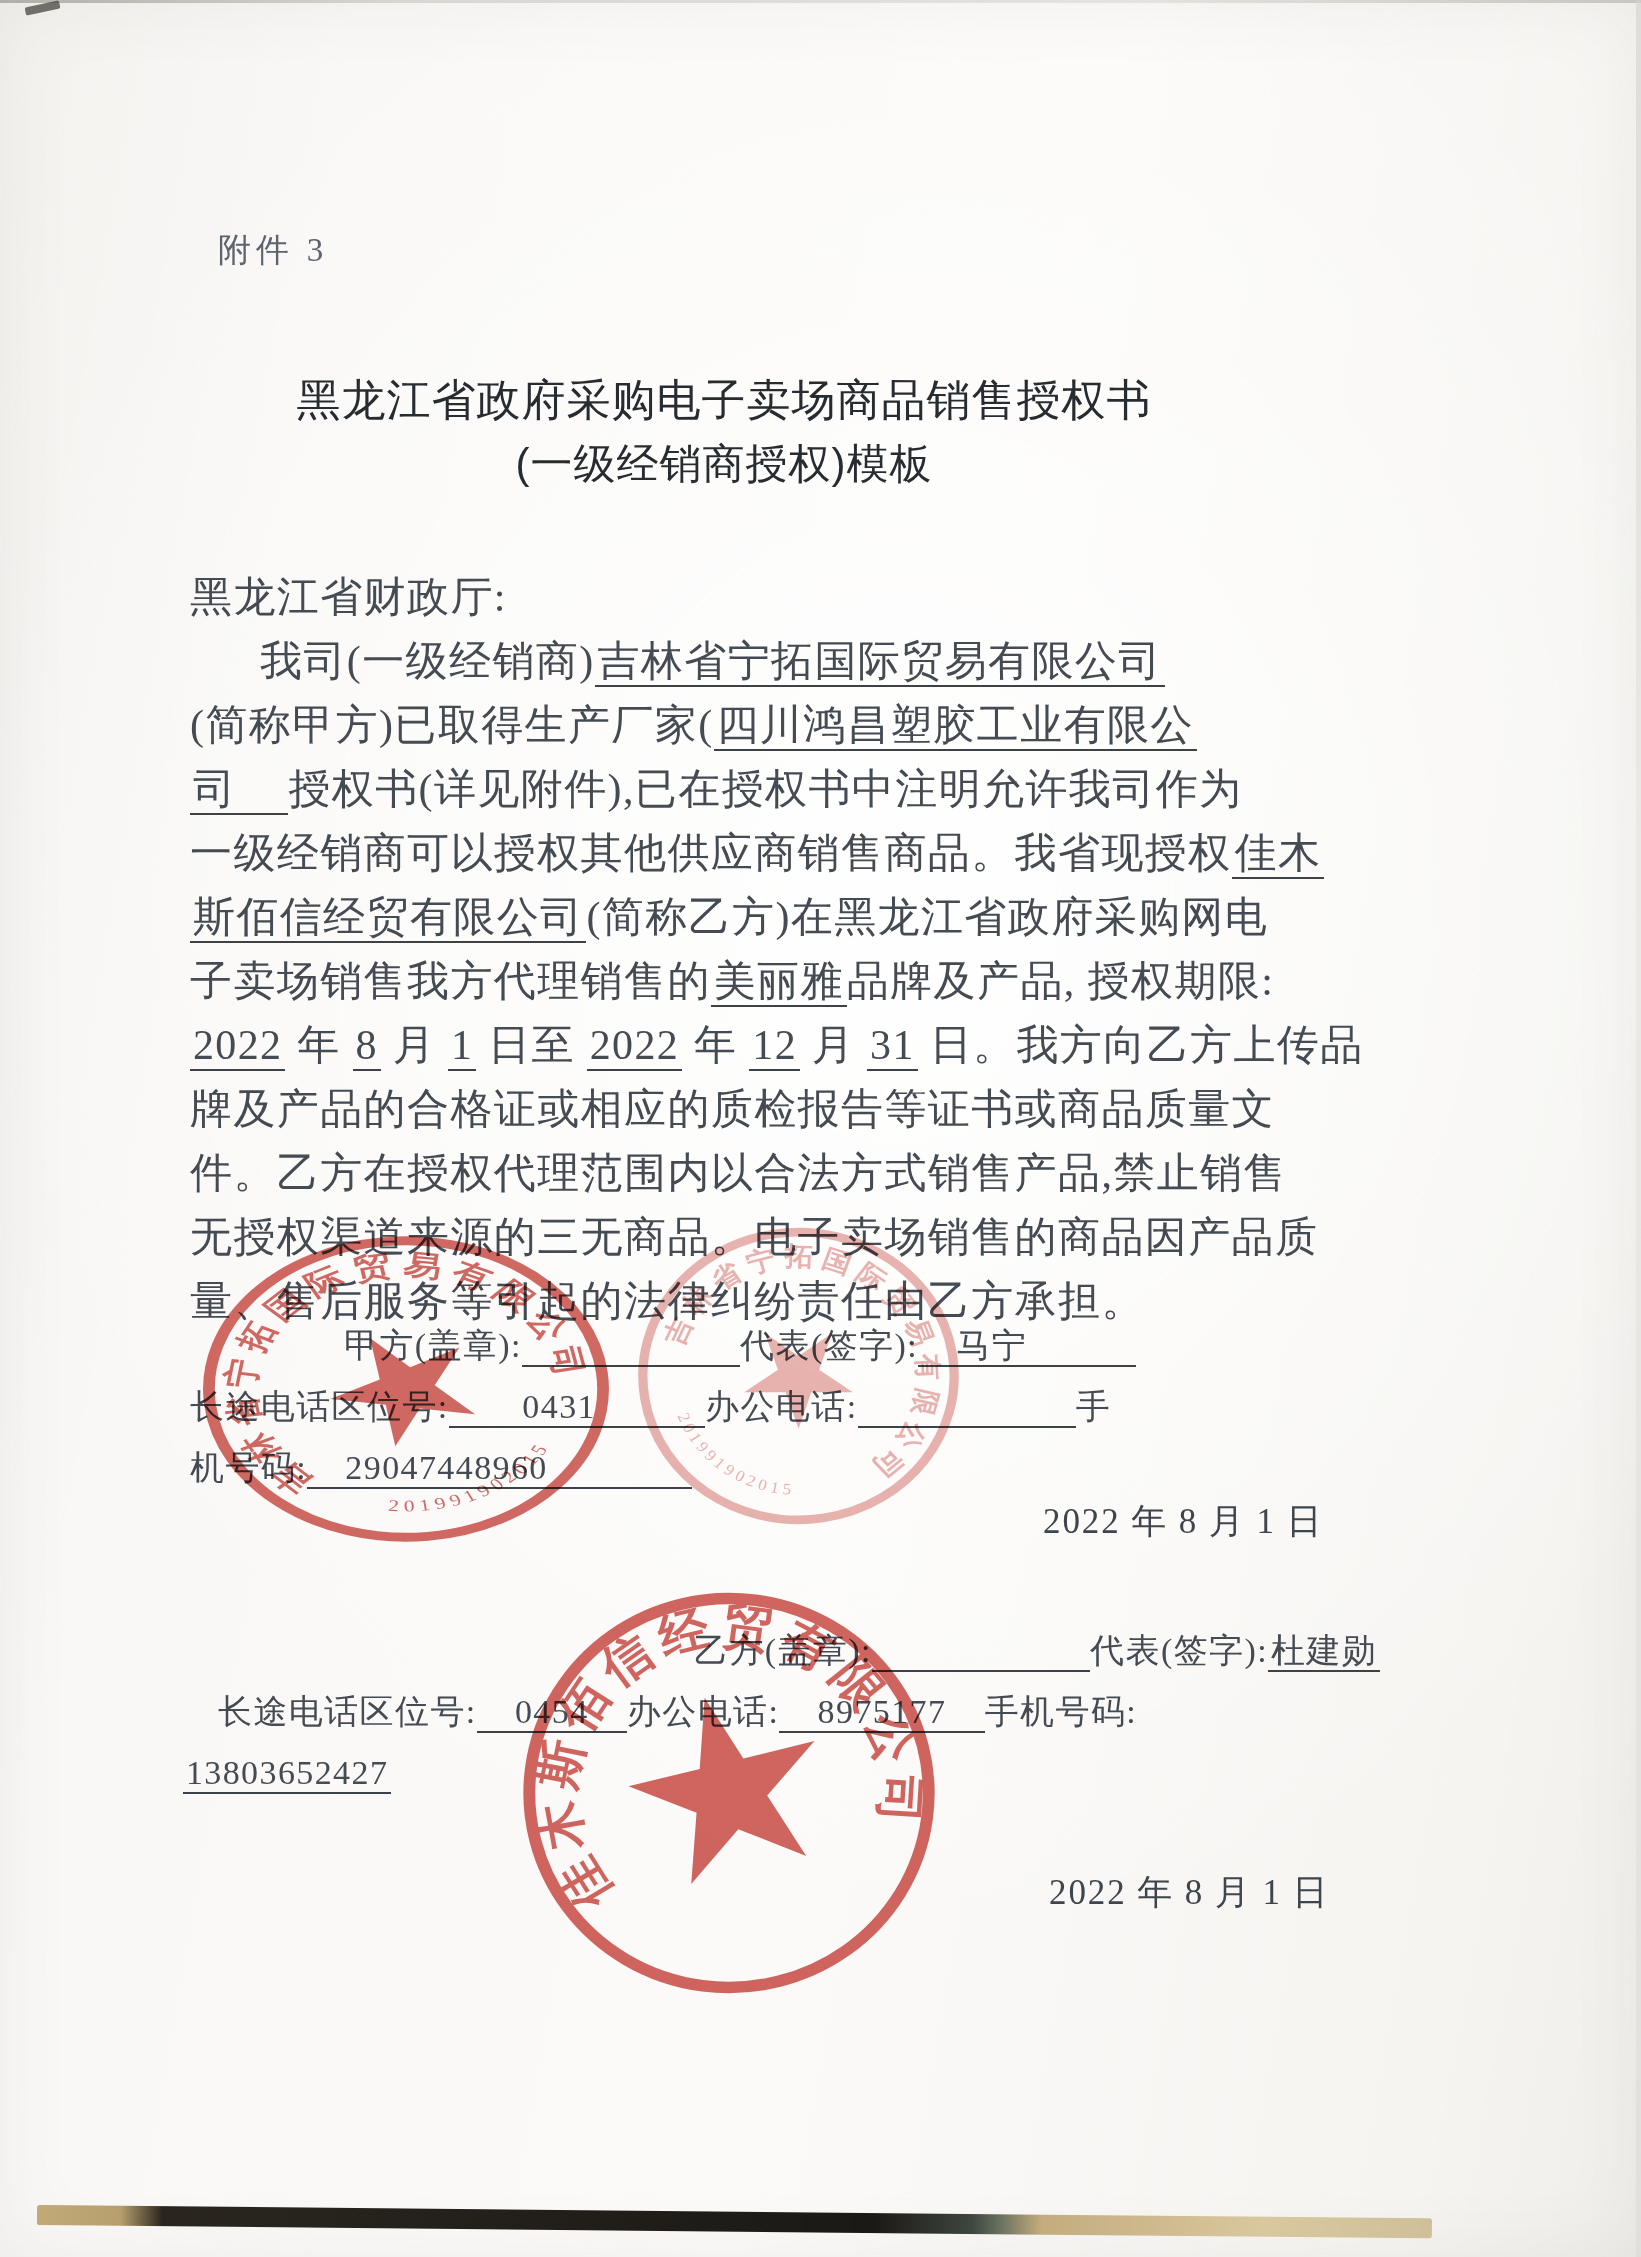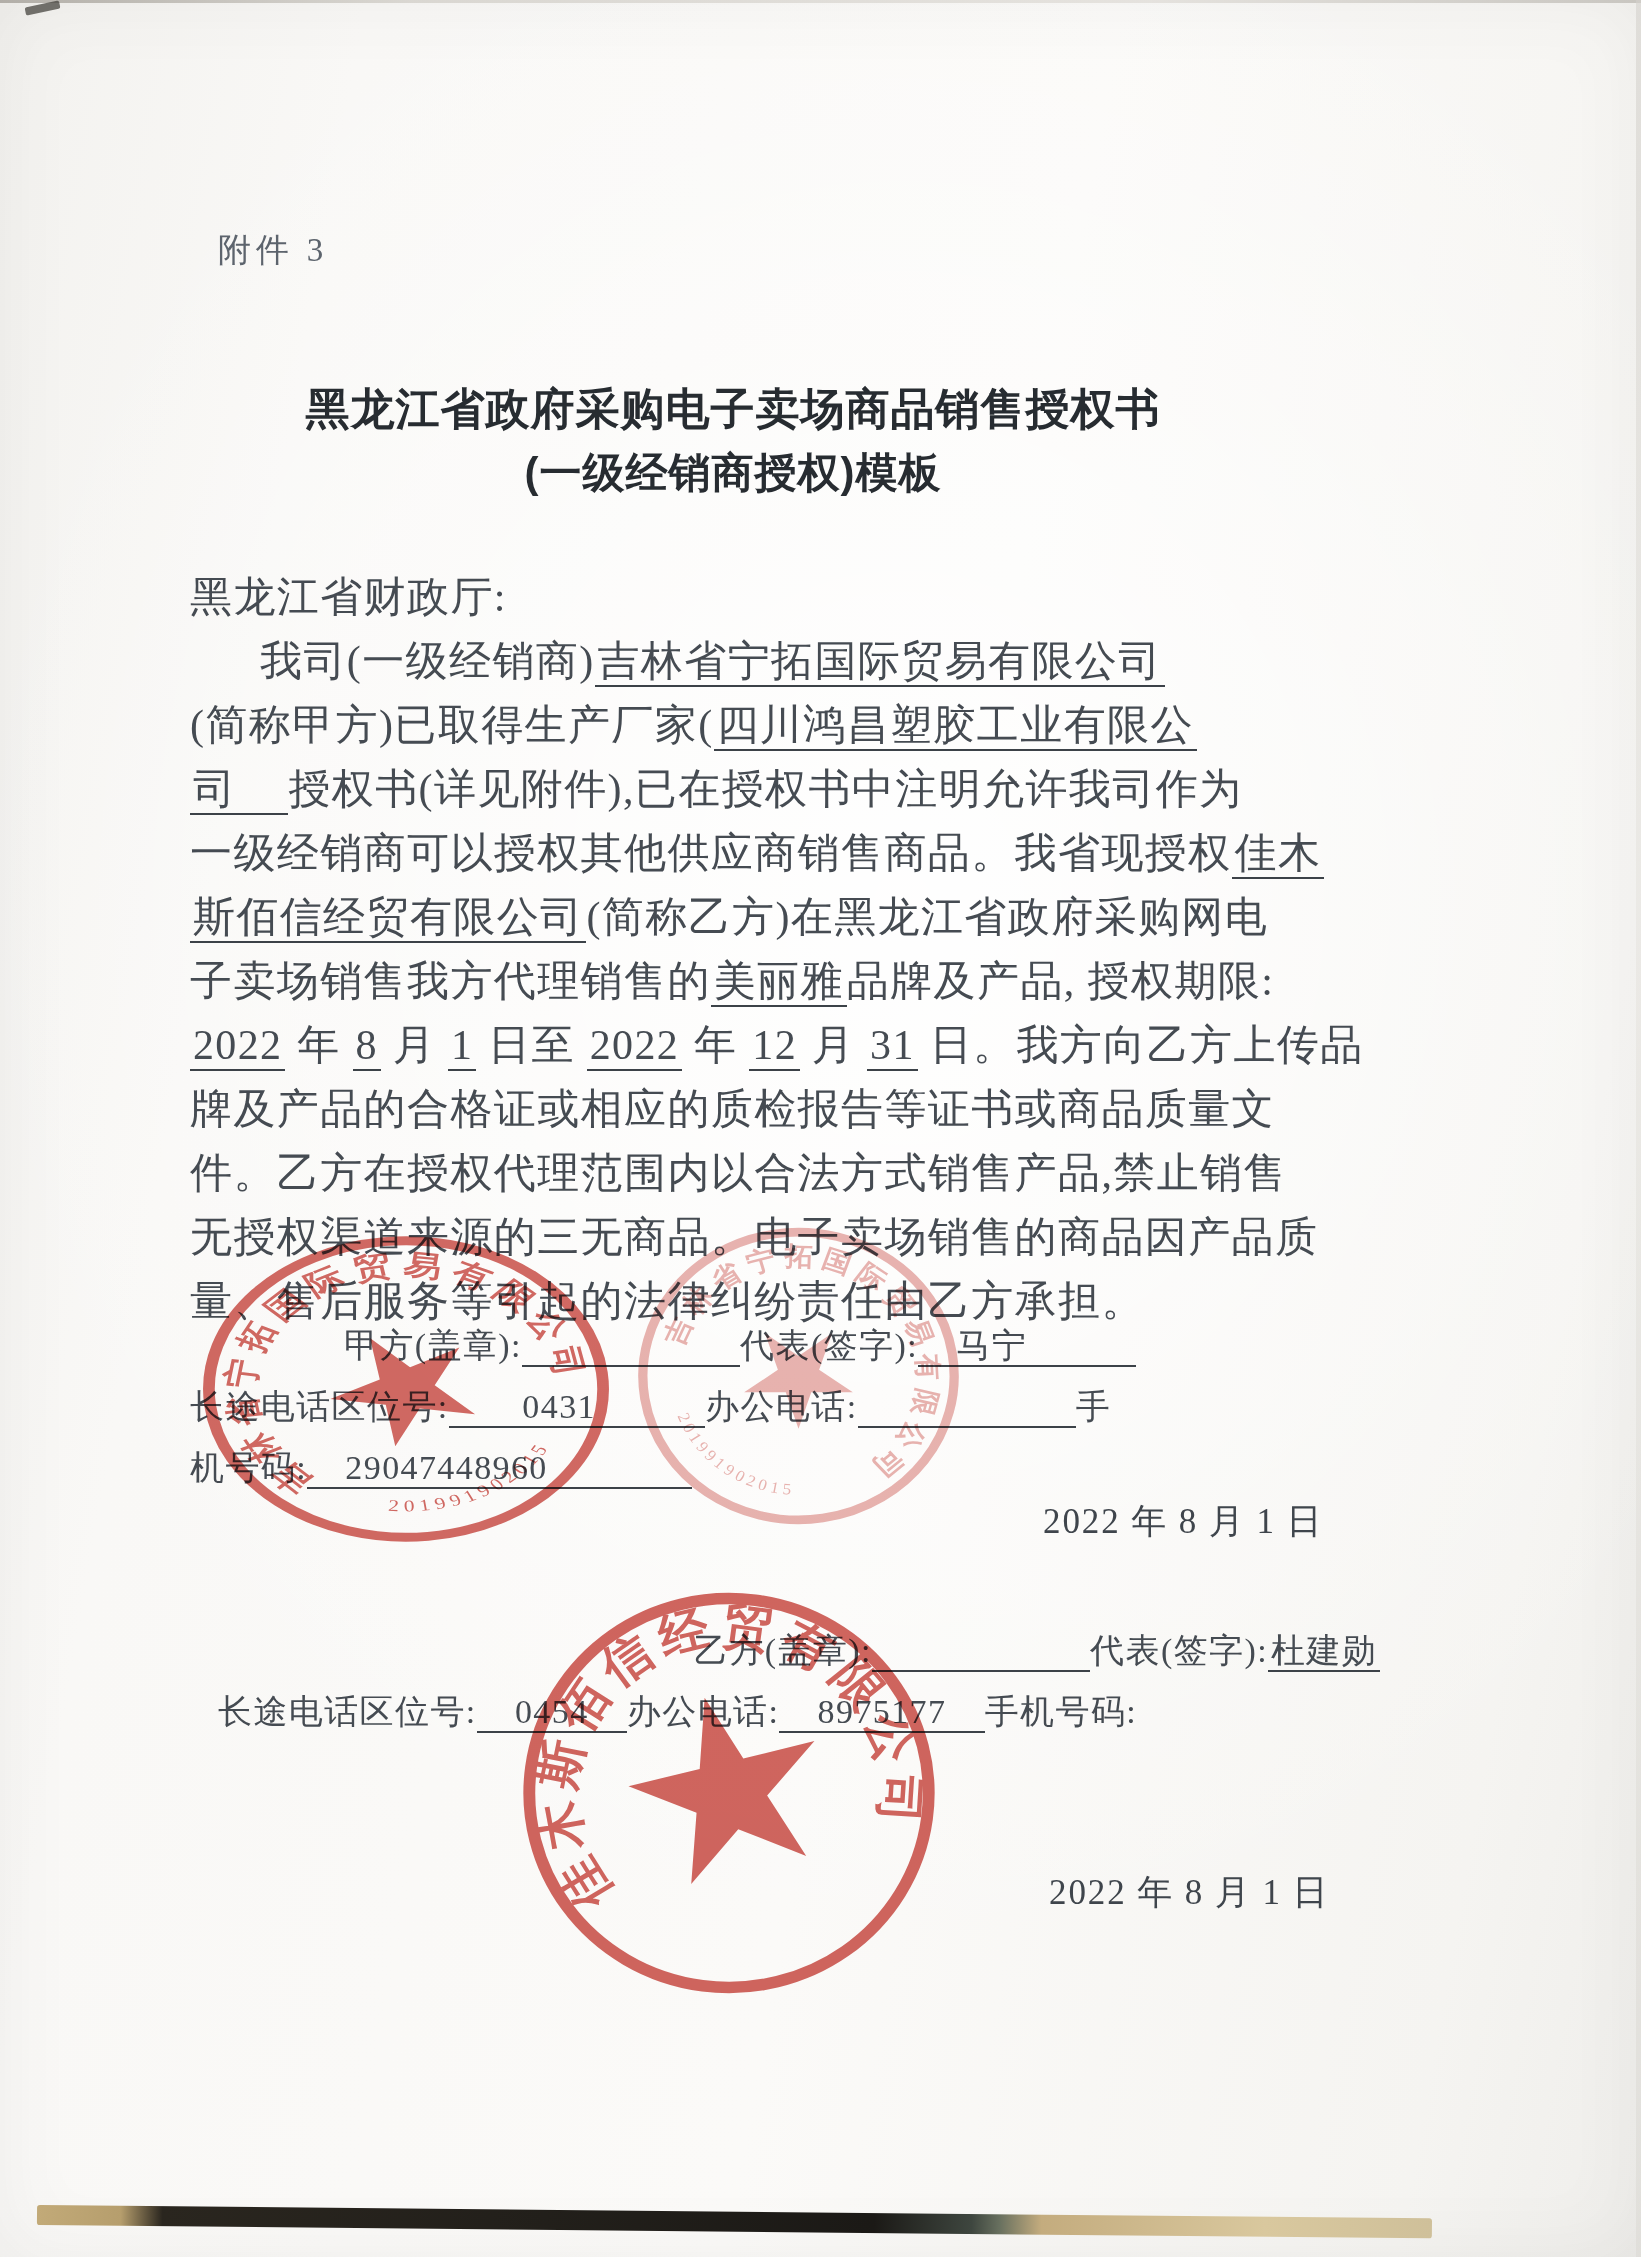--- a/index.html
+++ b/index.html
@@ -12,22 +12,22 @@
     font-family:"Liberation Serif","DejaVu Serif",serif;
     color:#454b52;
   }
   .hair-top{position:absolute;left:0;top:0;width:100%;height:2.9px;
     background:linear-gradient(90deg,#a8a49d,#d5d2cc 25%,#e2dfda 70%,#c2bfb9);opacity:.85;}
   .hair-right{position:absolute;right:0;top:0;width:4.8px;height:100%;
     background:linear-gradient(#d4d1cc,#e7e5e0 40%,#dcdad5);opacity:.6;}
   .mark-tl{position:absolute;left:25px;top:3.9px;width:35px;height:7.7px;background:#45443f;
     transform:rotate(-12deg);border-radius:1.9px;opacity:.75;}
   .attachment{position:absolute;left:218px;top:228px;font-size:33px;letter-spacing:4.8px;color:#5d646d;}
-  .title{position:absolute;left:193px;width:1062px;text-align:center;font-weight:bold;color:#272c31;
-    font-family:"Liberation Sans","DejaVu Sans",sans-serif;margin:9px;}
+  .title{position:absolute;left:193px;width:1062px;text-align:center;font-weight:normal;color:#272c31;
+    font-family:"Liberation Sans","DejaVu Sans",sans-serif;margin:0;}
   .t1{top:371px;font-size:44px;letter-spacing:1px;}
   .t2{top:436px;font-size:42px;letter-spacing:1px;}
   .body-block{position:absolute;left:190px;top:565px;width:975px;}
   .bline{white-space:pre;font-size:42px;line-height:64px;letter-spacing:1.4px;}
   .ind{text-indent:70px;}
   .u{border-bottom:2.9px solid #3c4248;padding:0 2.9px 1px 2.9px;}
   .pa-block{position:absolute;left:190px;top:1315px;width:1188px;}
   .pb-block{position:absolute;left:183px;top:1620px;width:1197px;}
   .sline{white-space:pre;font-size:34px;line-height:61px;letter-spacing:1.4px;}
   .pad-a1{padding-left:154px;}
@@ -75,20 +75,21 @@
   <div class="pa-block">
     <div class="sline pad-a1"><span>甲方(盖章):</span><span class="u">　　　　　　</span><span>代表(签字):</span><span class="u">　马宁　　　</span></div>
     <div class="sline"><span>长途电话区位号:</span><span class="u">　　0431　　　</span><span>办公电话:</span><span class="u">　　　　　　</span><span>手</span></div>
     <div class="sline"><span>机号码:</span><span class="u">　29047448960　　　　</span></div>
   </div>
   <div class="date date-a">2022 年 8 月 1 日</div>
 
   <div class="pb-block">
     <div class="sline pad-b1"><span>乙方(盖章):</span><span class="u">　　　　　　</span><span>代表(签字):</span><span class="u">杜建勋</span></div>
     <div class="sline pad-b2"><span>长途电话区位号:</span><span class="u">　0454　</span><span>办公电话:</span><span class="u">　8975177　</span><span>手机号码:</span></div>
+    <div class="sline"><span class="u">13803652427</span></div>
   </div>
   <div class="date date-b">2022 年 8 月 1 日</div>
 
   <div class="stamp stamp-a"><svg viewBox="-250 -250 500 500" preserveAspectRatio="none" style="width:100%;height:100%;opacity:0.8" xmlns="http://www.w3.org/2000/svg">
         <g transform="rotate(-28)">
           <circle r="218" fill="none" stroke="#c8453e" stroke-width="13"></circle>
           <path d="M0,-100L-22.3,-30.7L-95.1,-30.9L-36.1,11.7L-58.8,80.9L0,38L58.8,80.9L36.1,11.7L95.1,-30.9L22.3,-30.7Z" transform="scale(0.85)" fill="#c8453e"></path>
           <defs>
             <path id="ca0" d="M -152.3 71 A 168 168 0 1 1 152.3 71"></path>
             <path id="cb0" d="M -103.2 147.5 A 180 180 0 0 0 103.2 147.5"></path>

